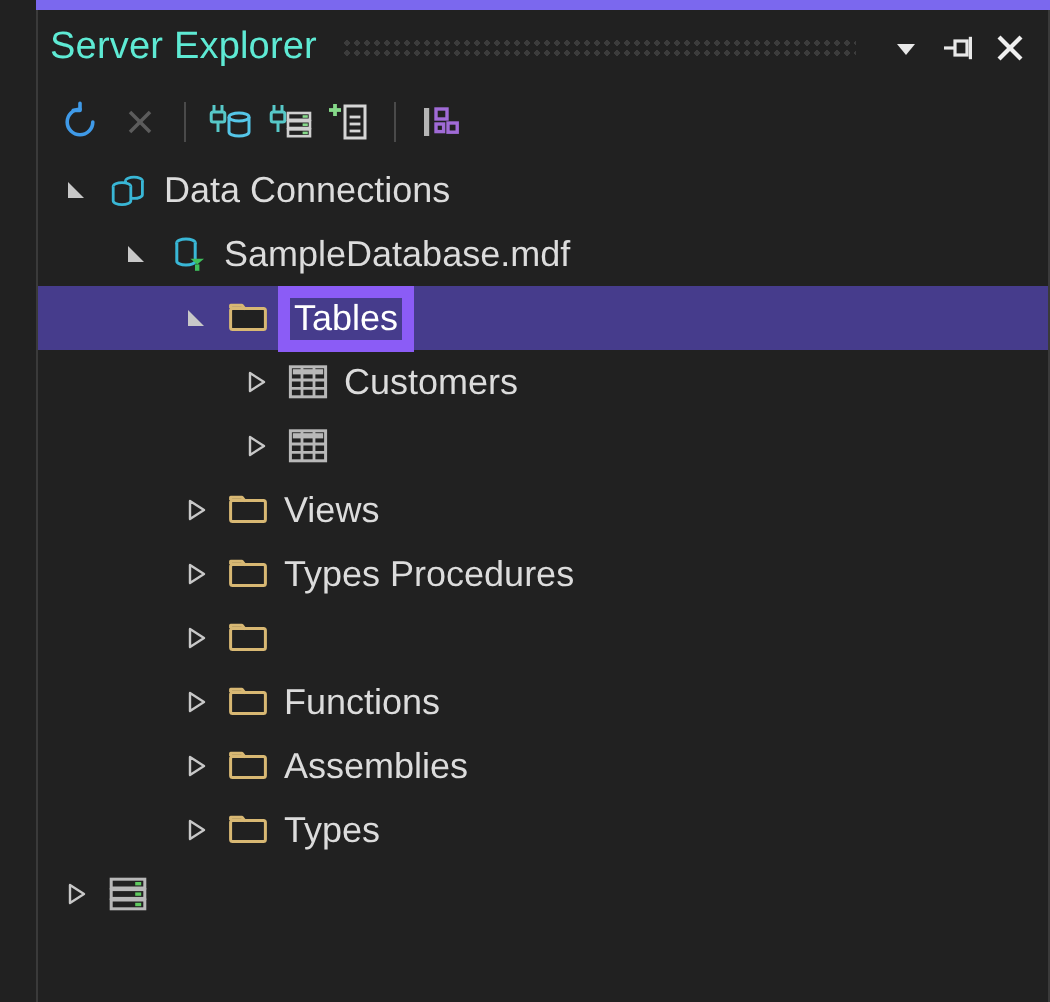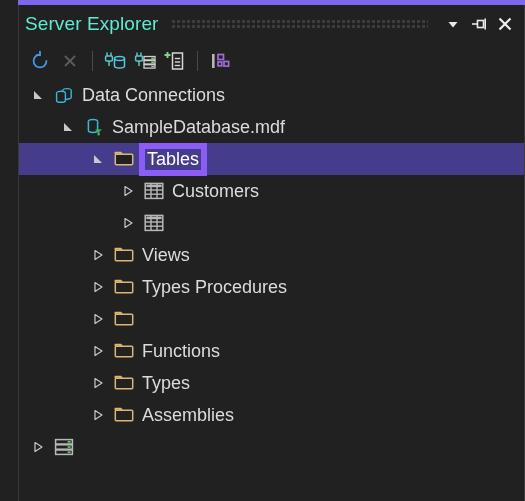--- a/index.html
+++ b/index.html
@@ -434,37 +434,37 @@
               <polygon points="4,2.5 11,7 4,11.5" fill="none" stroke="#c8c8c8" stroke-width="1.2" stroke-linejoin="round"></polygon>
             </svg>
           </div>
           <div class="row-icon">
             <svg width="20" height="20" viewBox="0 0 20 20" aria-hidden="true">
               <path d="M1.3 4.2 L7.2 4.2 L8.7 6.0 L1.3 6.0 Z" fill="#d8b873"></path>
               <rect x="1.3" y="5.2" width="17.4" height="10.6" rx="1" fill="#212121" stroke="#d8b873" stroke-width="1.5"></rect>
               <path d="M1.3 5.0 L1.3 3.6 L7.0 3.6 L8.6 5.6" fill="none" stroke="#d8b873" stroke-width="1.5" stroke-linejoin="round"></path>
             </svg>
           </div>
+          <span class="row-label">Assemblies</span>
+        </div>
+        <div class="row">
+          <div class="sp" style="width: 66px; height: 32px;"></div>
+          <div class="expander">
+            <svg width="14" height="14" viewBox="0 0 14 14" aria-hidden="true">
+              <polygon points="4,2.5 11,7 4,11.5" fill="none" stroke="#c8c8c8" stroke-width="1.2" stroke-linejoin="round"></polygon>
+            </svg>
+          </div>
+          <div class="row-icon">
+            <svg width="20" height="20" viewBox="0 0 20 20" aria-hidden="true">
+              <path d="M1.3 4.2 L7.2 4.2 L8.7 6.0 L1.3 6.0 Z" fill="#d8b873"></path>
+              <rect x="1.3" y="5.2" width="17.4" height="10.6" rx="1" fill="#212121" stroke="#d8b873" stroke-width="1.5"></rect>
+              <path d="M1.3 5.0 L1.3 3.6 L7.0 3.6 L8.6 5.6" fill="none" stroke="#d8b873" stroke-width="1.5" stroke-linejoin="round"></path>
+            </svg>
+          </div>
           <span class="row-label">Types</span>
-        </div>
-        <div class="row">
-          <div class="sp" style="width: 66px; height: 32px;"></div>
-          <div class="expander">
-            <svg width="14" height="14" viewBox="0 0 14 14" aria-hidden="true">
-              <polygon points="4,2.5 11,7 4,11.5" fill="none" stroke="#c8c8c8" stroke-width="1.2" stroke-linejoin="round"></polygon>
-            </svg>
-          </div>
-          <div class="row-icon">
-            <svg width="20" height="20" viewBox="0 0 20 20" aria-hidden="true">
-              <path d="M1.3 4.2 L7.2 4.2 L8.7 6.0 L1.3 6.0 Z" fill="#d8b873"></path>
-              <rect x="1.3" y="5.2" width="17.4" height="10.6" rx="1" fill="#212121" stroke="#d8b873" stroke-width="1.5"></rect>
-              <path d="M1.3 5.0 L1.3 3.6 L7.0 3.6 L8.6 5.6" fill="none" stroke="#d8b873" stroke-width="1.5" stroke-linejoin="round"></path>
-            </svg>
-          </div>
-          <span class="row-label">Assemblies</span>
         </div>
         <div class="row">
           <div class="sp" style="width: 6px; height: 32px;"></div>
           <div class="expander">
             <svg width="14" height="14" viewBox="0 0 14 14" aria-hidden="true">
               <polygon points="4,2.5 11,7 4,11.5" fill="none" stroke="#c8c8c8" stroke-width="1.2" stroke-linejoin="round"></polygon>
             </svg>
           </div>
           <div class="row-icon">
             <svg width="20" height="20" viewBox="0 0 20 20" aria-hidden="true">

